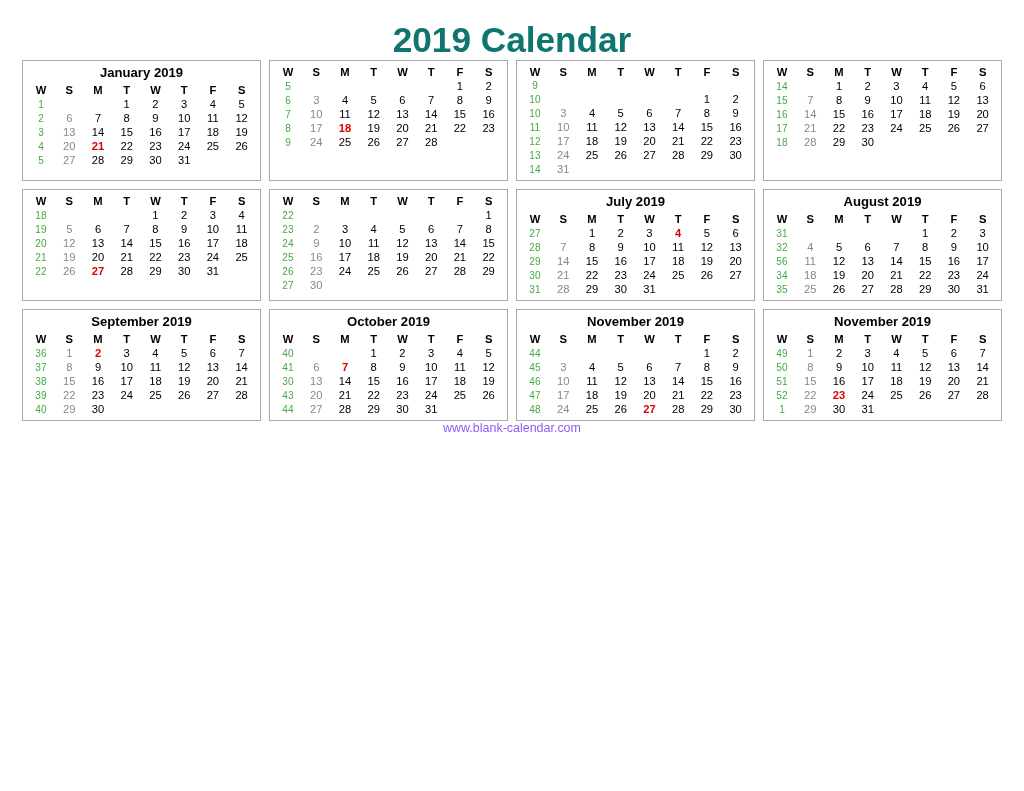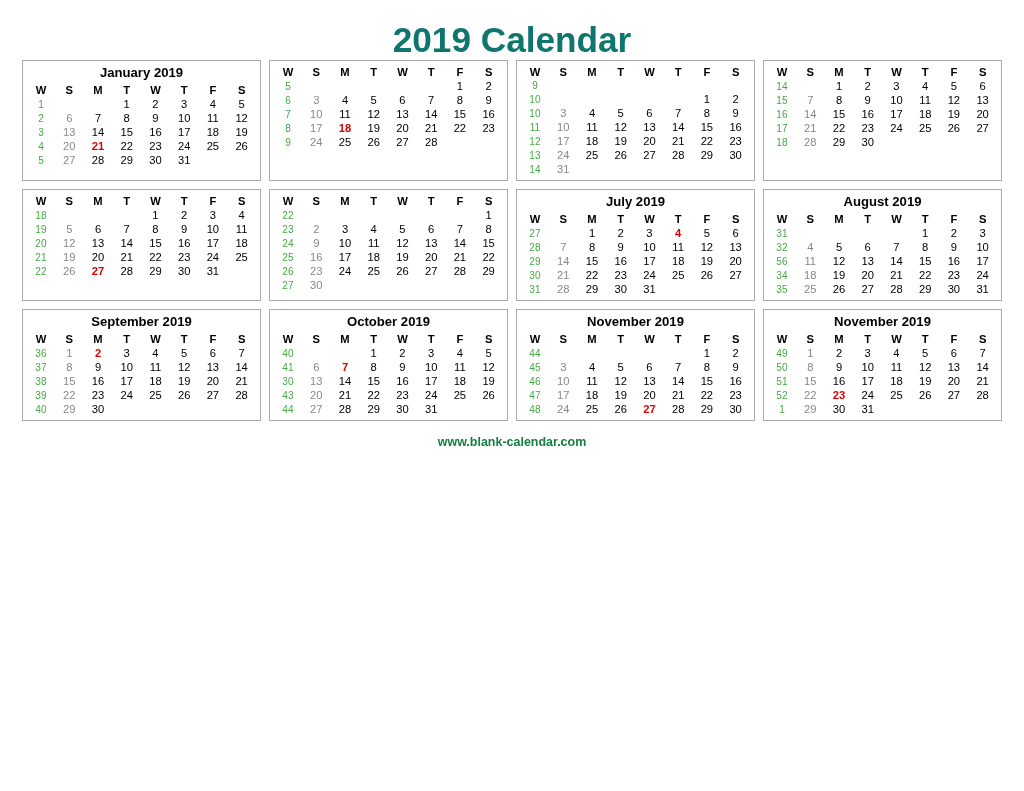--- a/index.html
+++ b/index.html
@@ -57,24 +57,23 @@
       font-size: 0.9em;
     }
     td.sunday {
       color: #888;
     }
     td.red {
       color: #d00;
       font-weight: bold;
     }
     .footer {
-      margin-top: 14px;
       font-size: 0.78em;
-      color: #15803d;
-      font-weight: bold;
+      color: #8b5cf6;
+      font-weight: normal;
     }
   </style>
 </head>
 <body>
 
 <h1>2019 Calendar</h1>
 
 <div class="calendar-grid" id="cal-grid">
     <div class="month-block">
       <div class="month-title">January 2019</div>

